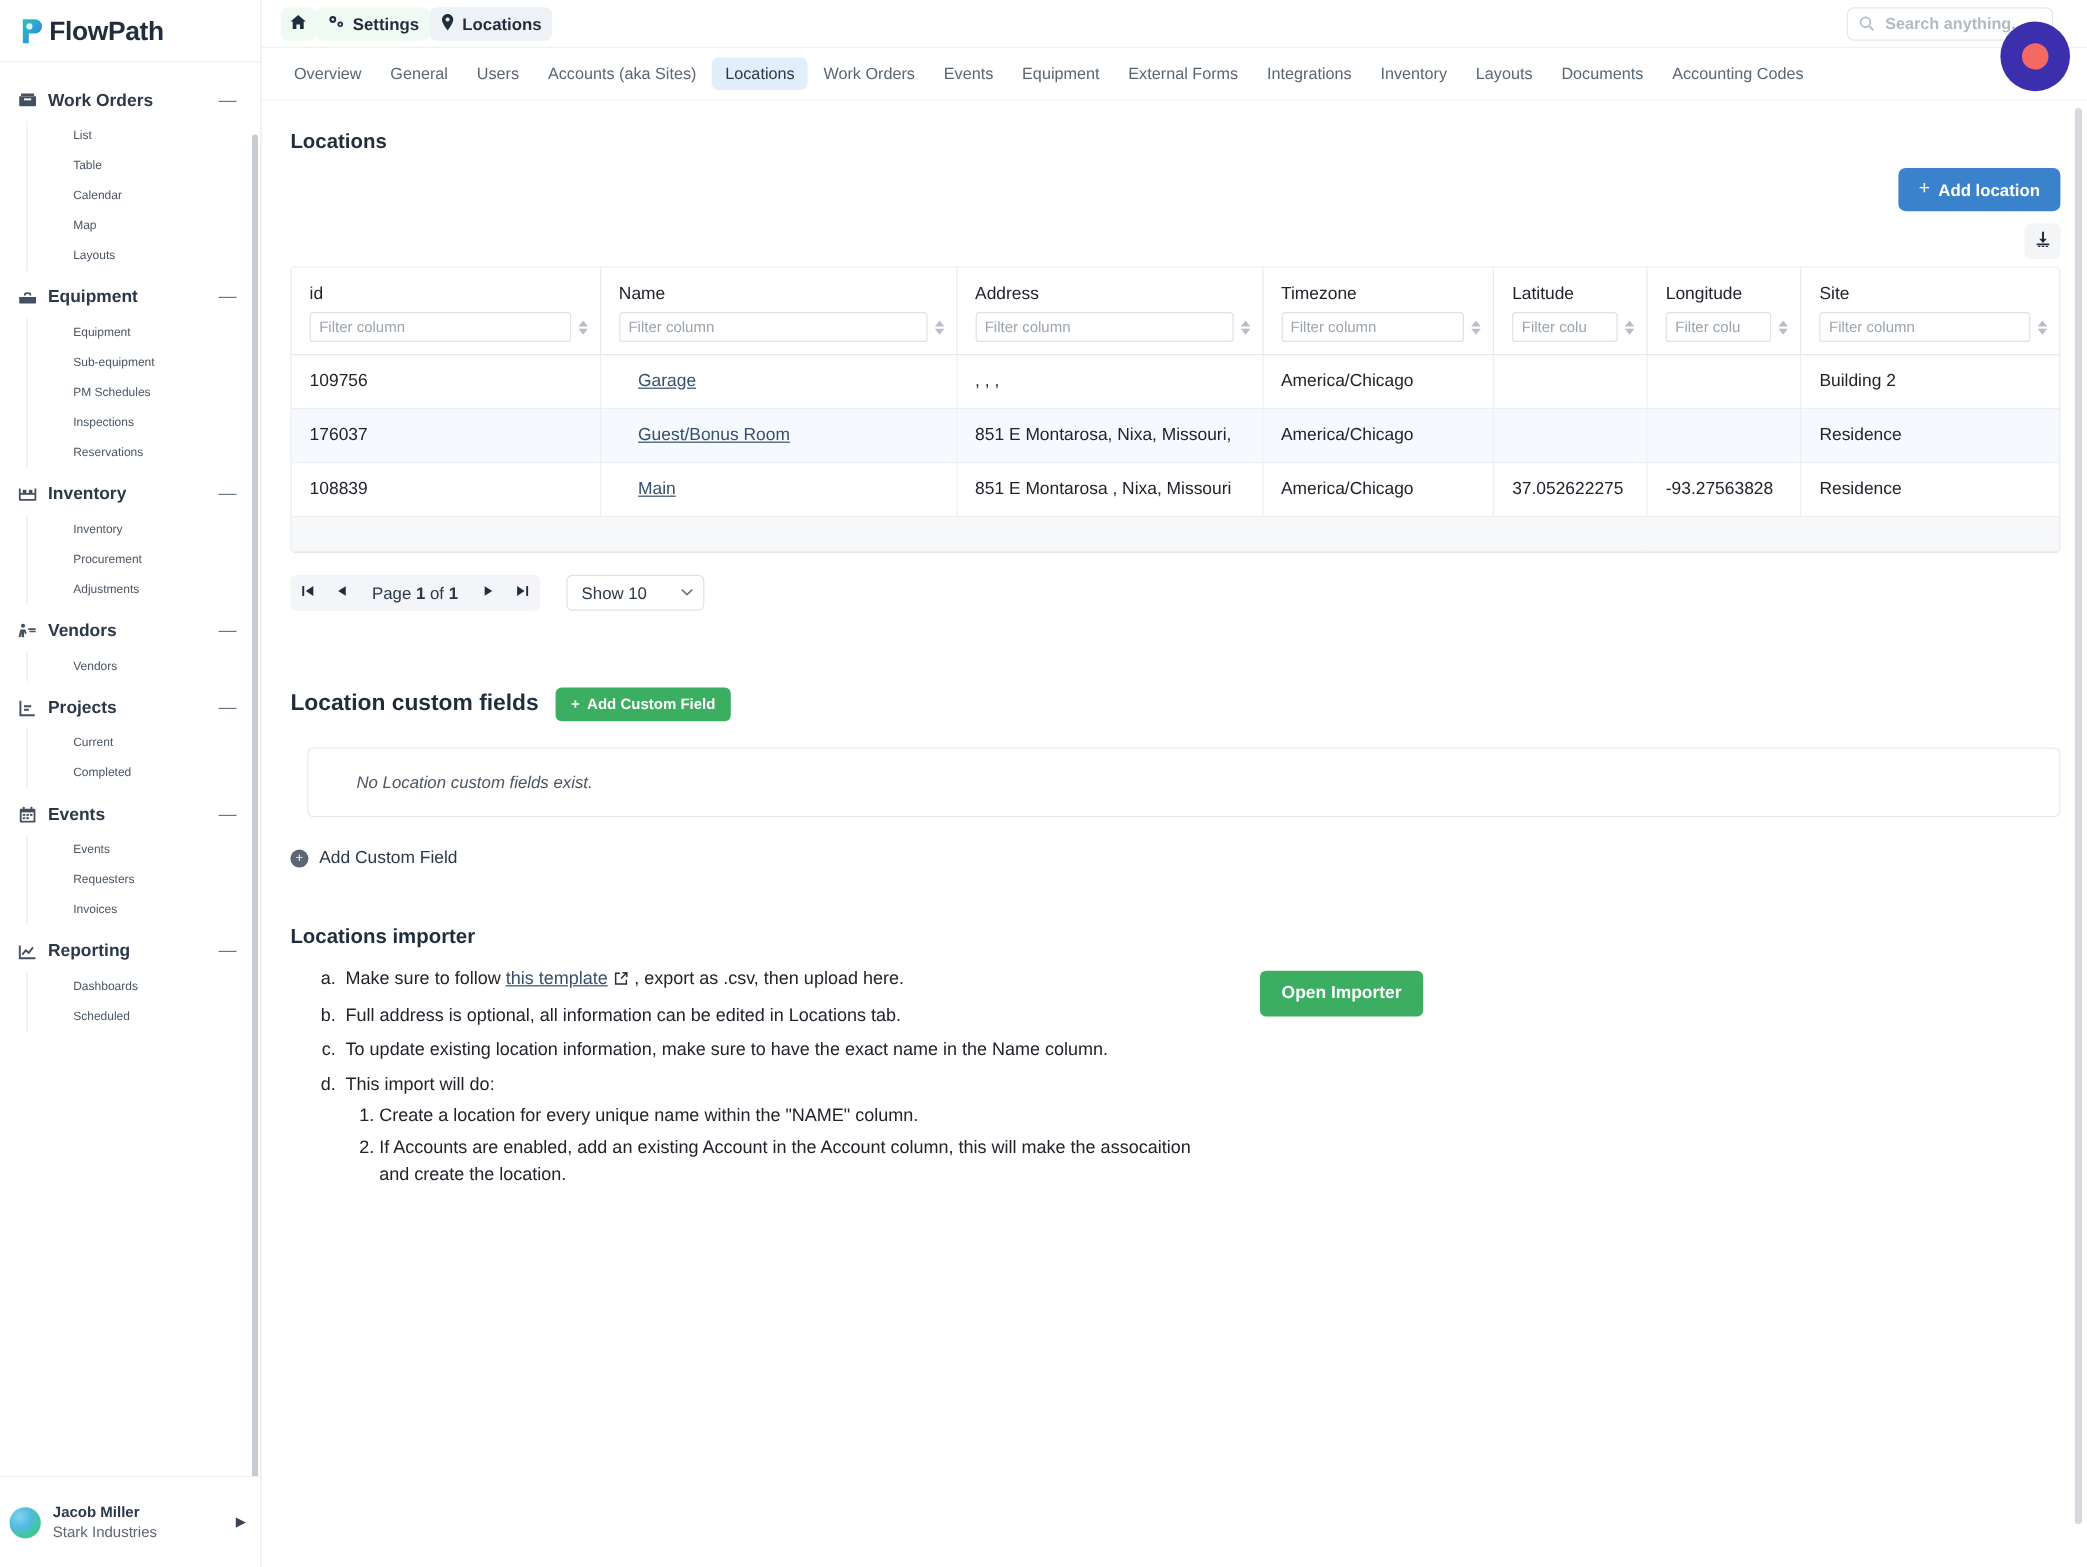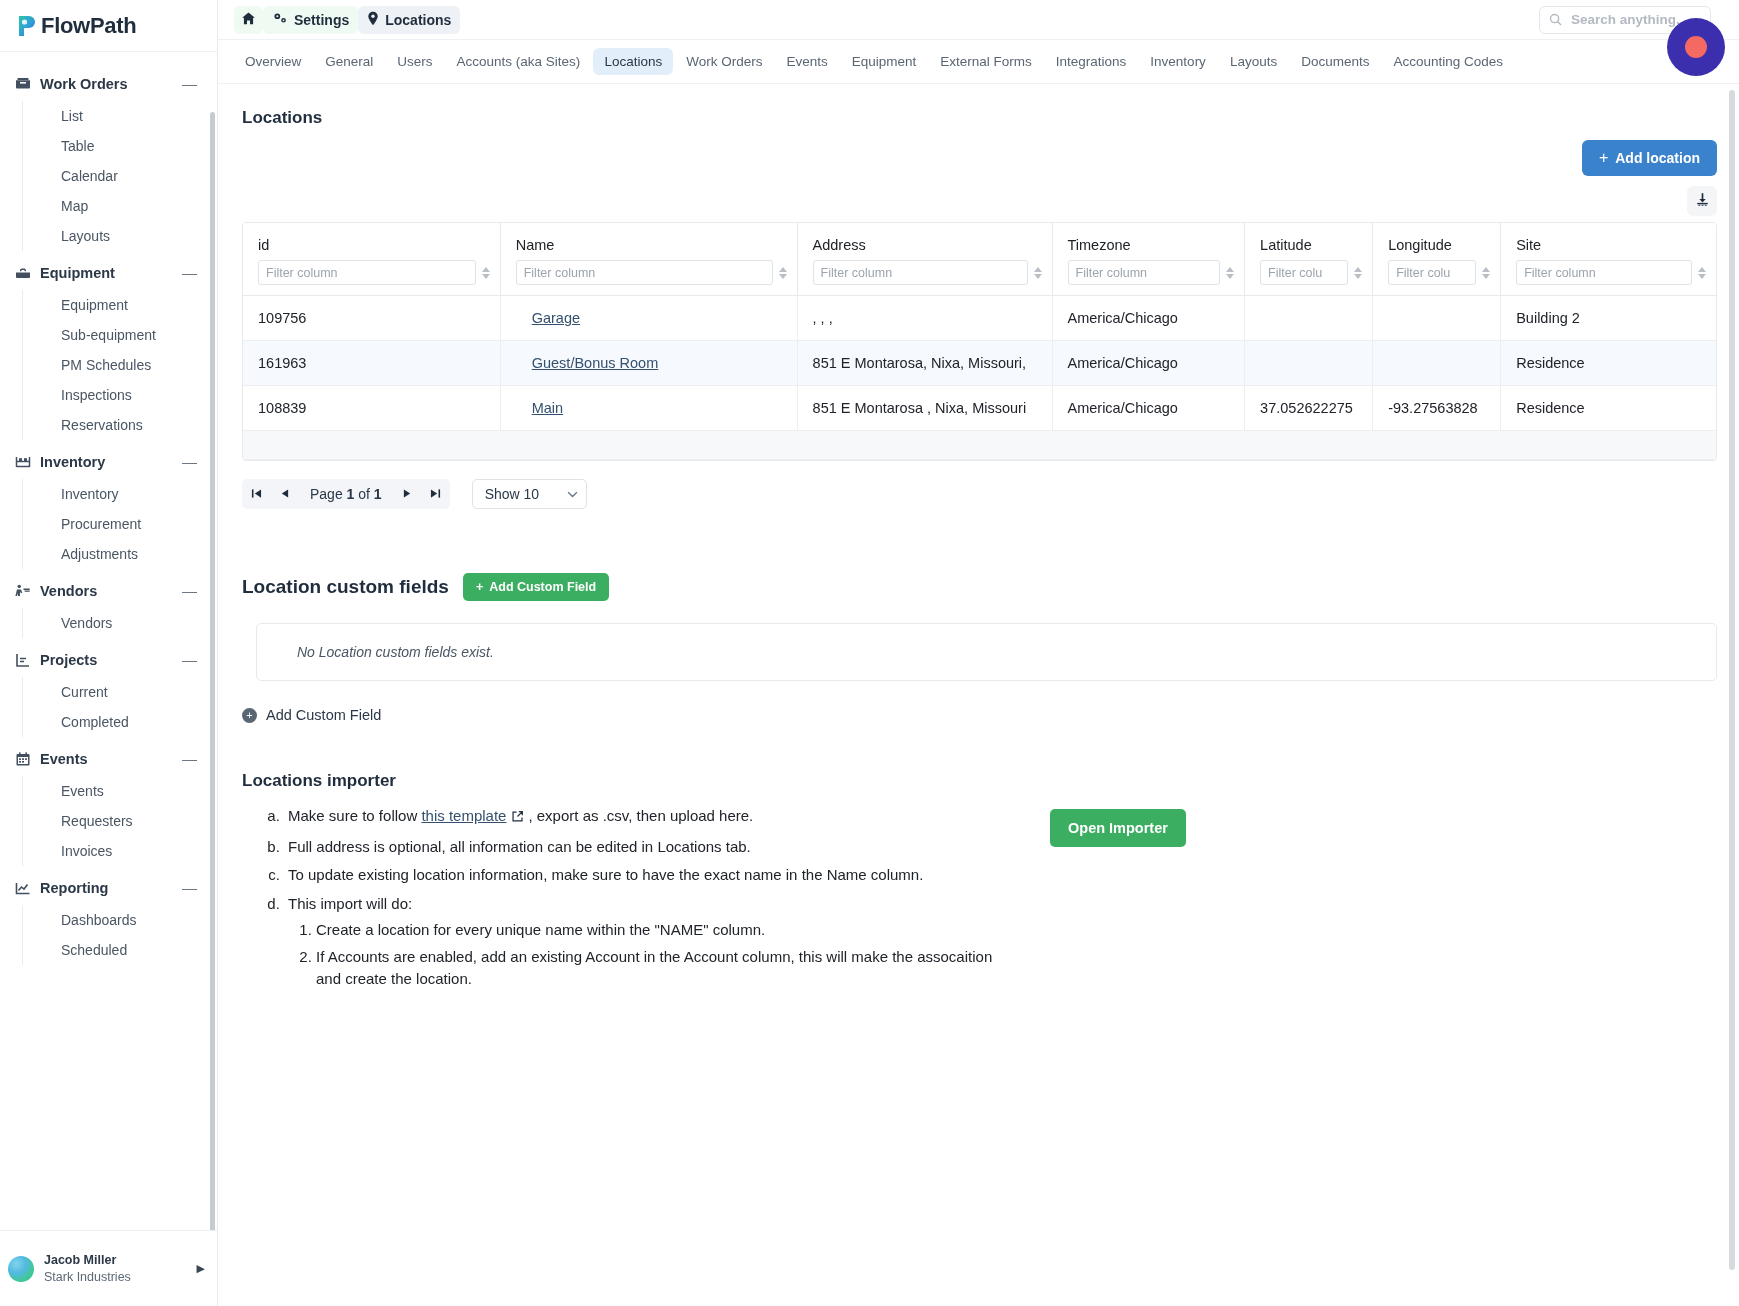--- a/index.html
+++ b/index.html
@@ -61,21 +61,21 @@
   .group-collapse {
     font-size: 15px; color: #6b7684; line-height: 1;
     padding-right: 2px;
   }
   .group-items {
     padding-left: 22px;
     border-left: 1px solid #e9ebee;
     margin-left: 22px;
   }
   .nav-item {
-    font-size: 14px; color: #4a5663;
+    font-size: 10px; color: #4a5663;
     padding: 7px 0 7px 16px;
     cursor: pointer;
   }
 
   .sidebar-footer {
     height: 76px; flex-shrink: 0;
     border-top: 1px solid #eef0f2;
     display: flex; align-items: center;
     padding: 0 12px 0 8px;
   }
@@ -653,21 +653,21 @@
             <tr>
               <td>109756</td>
               <td><span class="cell-link">Garage</span></td>
               <td>, , ,</td>
               <td>America/Chicago</td>
               <td></td>
               <td></td>
               <td>Building 2</td>
             </tr>
             <tr class="alt">
-              <td>161963</td>
+              <td>176037</td>
               <td><span class="cell-link">Guest/Bonus Room</span></td>
               <td>851 E Montarosa, Nixa, Missouri,</td>
               <td>America/Chicago</td>
               <td></td>
               <td></td>
               <td>Residence</td>
             </tr>
             <tr>
               <td>108839</td>
               <td><span class="cell-link">Main</span></td>

